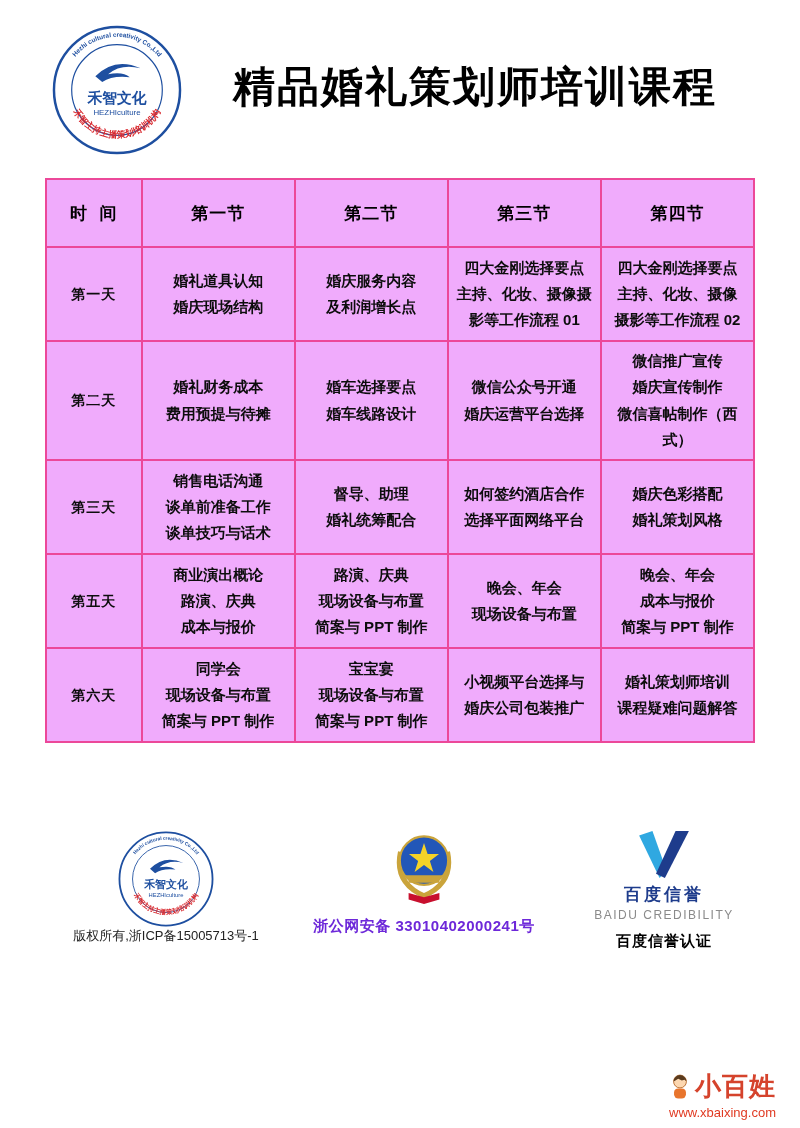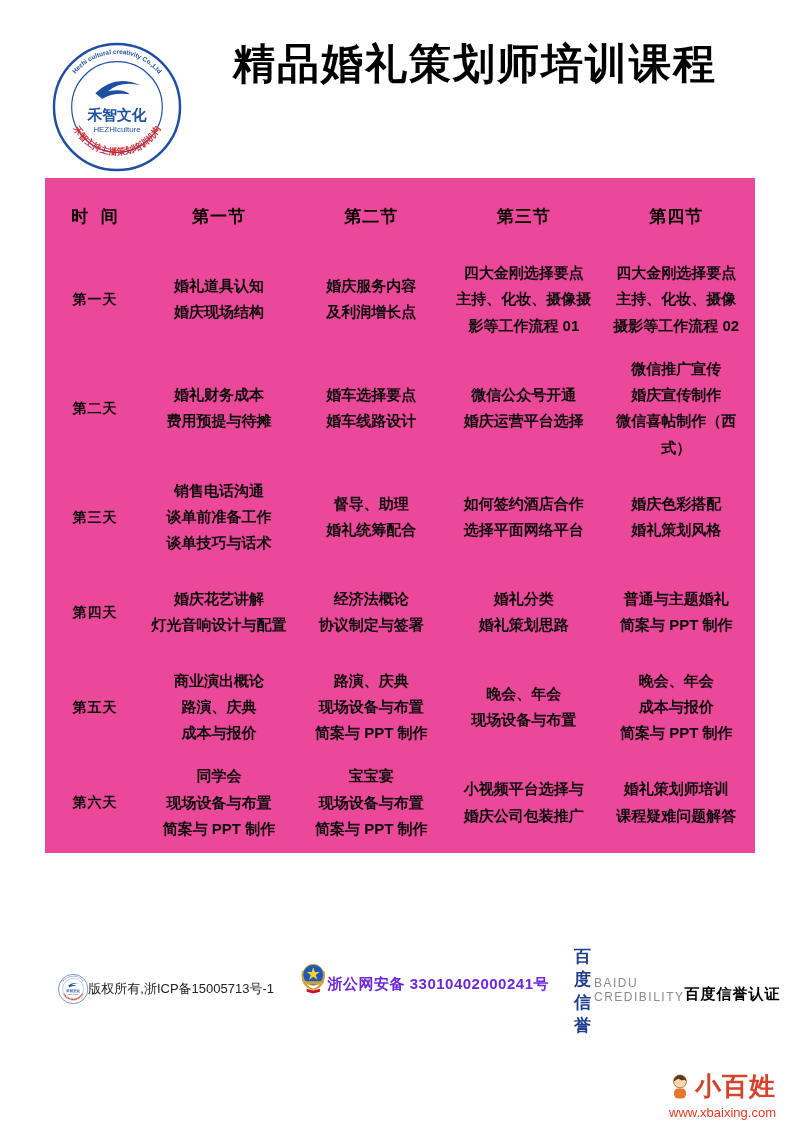--- a/index.html
+++ b/index.html
@@ -9,20 +9,21 @@
     margin:0 auto;
     background:#ffffff;
     font-family:"Liberation Sans", sans-serif;
     overflow:hidden;
     color:#111;
   }
 
   
   .header {
     display:flex;
+    align-items:center;
     padding:36px 42px 0 52px;
     height:138px;
     box-sizing:border-box;
   }
   .logo-wrap { width:130px; height:130px; flex:0 0 auto; margin-top:6px; }
   .logo-svg { width:100%; height:100%; display:block; }
   .page-title {
     flex:1;
     margin:0 0 0 10px;
     text-align:center;
@@ -34,22 +35,22 @@
   }
 
   
   .table-wrap { margin:40px 45px 0 45px; }
   table.course {
     width:100%;
     border-collapse:collapse;
     table-layout:fixed;
   }
   table.course th, table.course td {
-    border:5px solid #ec4899;
-    background:#ec4899;
+    border:2px solid #ec4899;
+    background:#f0abfc;
   }
   table.course th {
     height:64px;
     font-size:17px;
     font-weight:bold;
     color:#000;
     text-align:center;
     vertical-align:middle;
     white-space:pre;
     letter-spacing:1px;
@@ -75,21 +76,21 @@
   col.c-sess { width:21.625%; }
 
   
   .footer {
     display:flex;
     justify-content:space-between;
     align-items:flex-start;
     padding:0 46px 0 58px;
     margin-top:88px;
   }
-  .footer-col { display:flex; flex-direction:row; align-items:center; }
+  .footer-col { display:flex; flex-direction:column; align-items:center; }
   .footer-col.left  { width:216px; }
   .footer-col.mid   { width:250px; }
   .footer-col.right { width:180px; }
   .footer-logo { width:96px; height:96px; }
   .copyright-text {
     font-size:13px;
     color:#222;
     white-space:nowrap;
   }
   .badge-svg { width:66px; height:74px; }
@@ -250,31 +251,20 @@
 谈单前准备工作
 谈单技巧与话术</td>
             <td>督导、助理
 婚礼统筹配合</td>
             <td>如何签约酒店合作
 选择平面网络平台</td>
             <td>婚庆色彩搭配
 婚礼策划风格</td>
           </tr>
           <tr>
-            <td class="day-cell">第四天</td>
-            <td>婚庆花艺讲解
-灯光音响设计与配置</td>
-            <td>经济法概论
-协议制定与签署</td>
-            <td>婚礼分类
-婚礼策划思路</td>
-            <td>普通与主题婚礼
-简案与 PPT 制作</td>
-          </tr>
-          <tr>
             <td class="day-cell">第五天</td>
             <td>商业演出概论
 路演、庆典
 成本与报价</td>
             <td>路演、庆典
 现场设备与布置
 简案与 PPT 制作</td>
             <td>晚会、年会
 现场设备与布置</td>
             <td>晚会、年会

